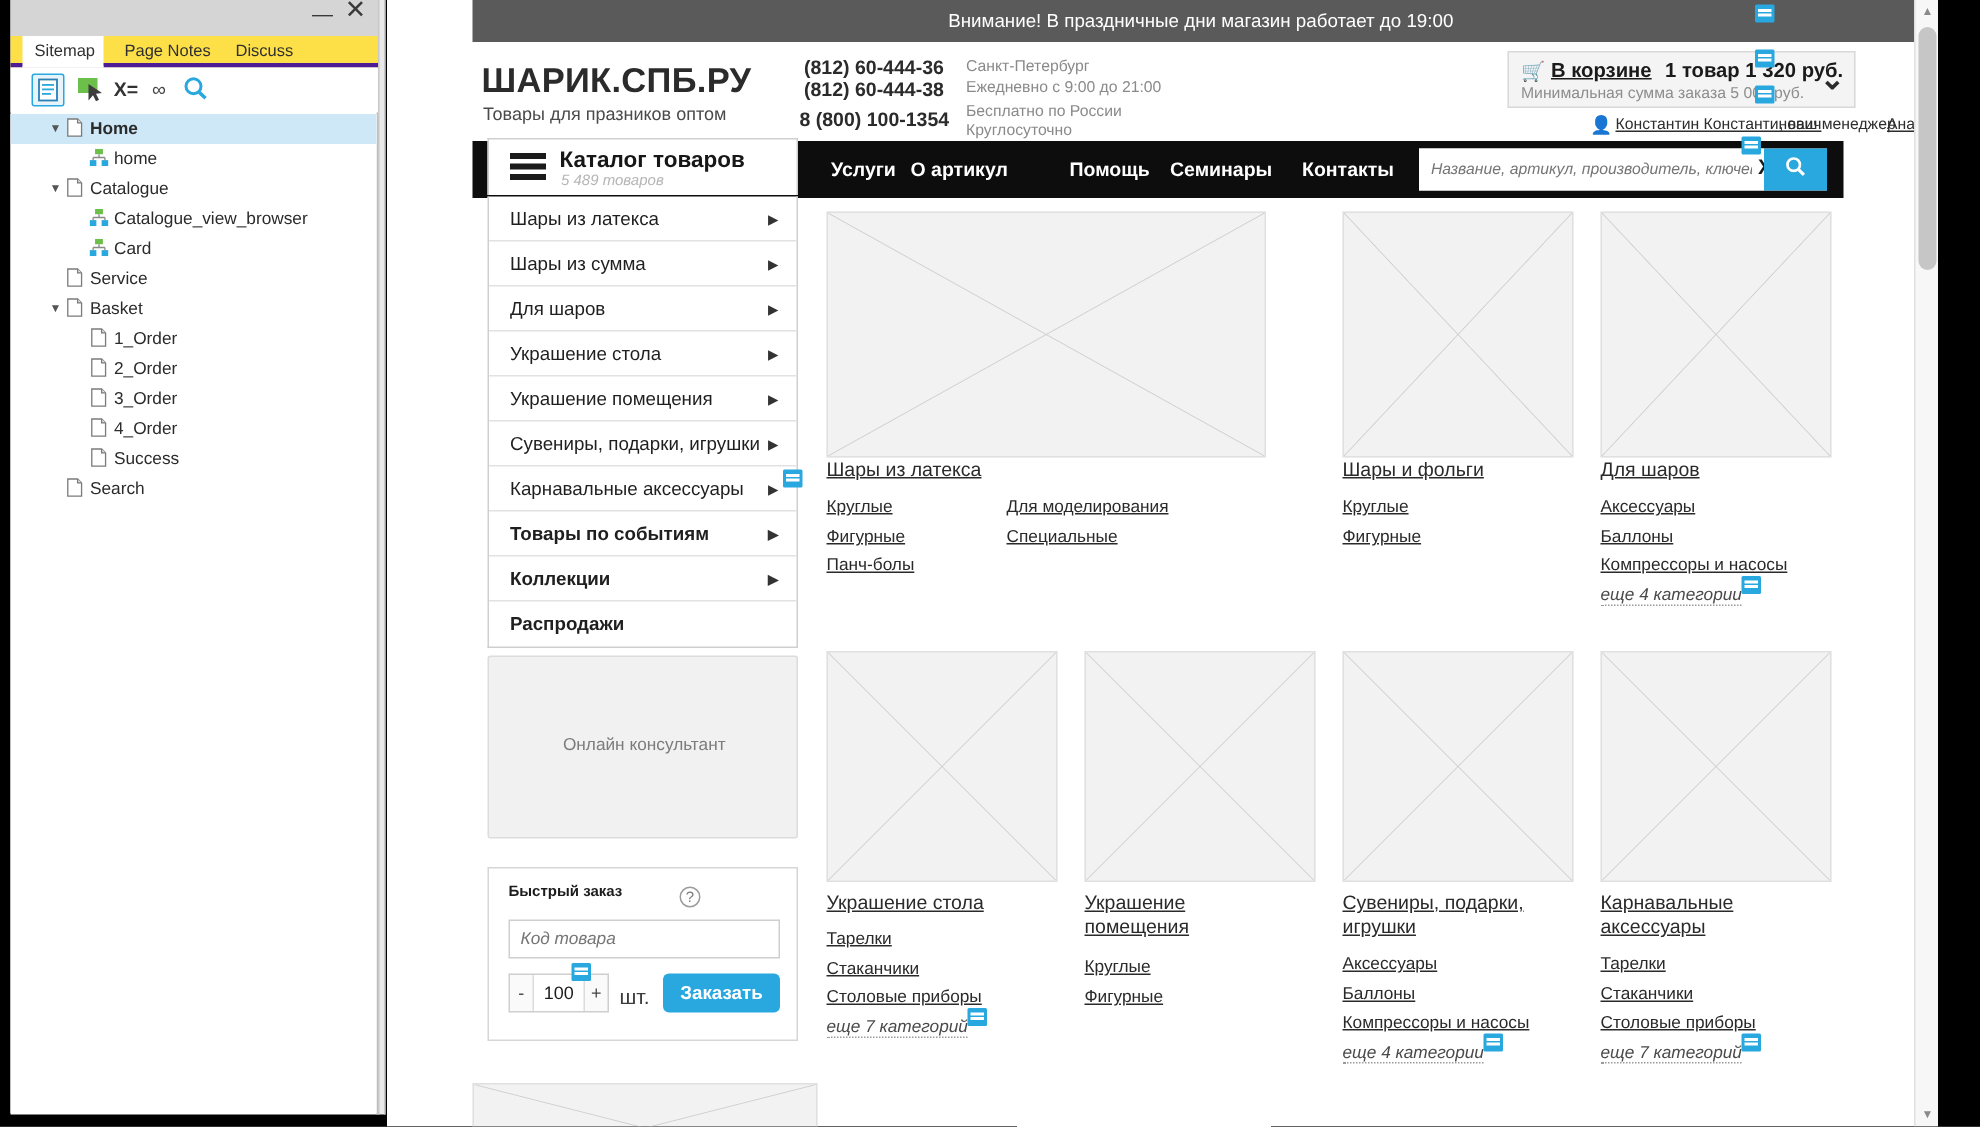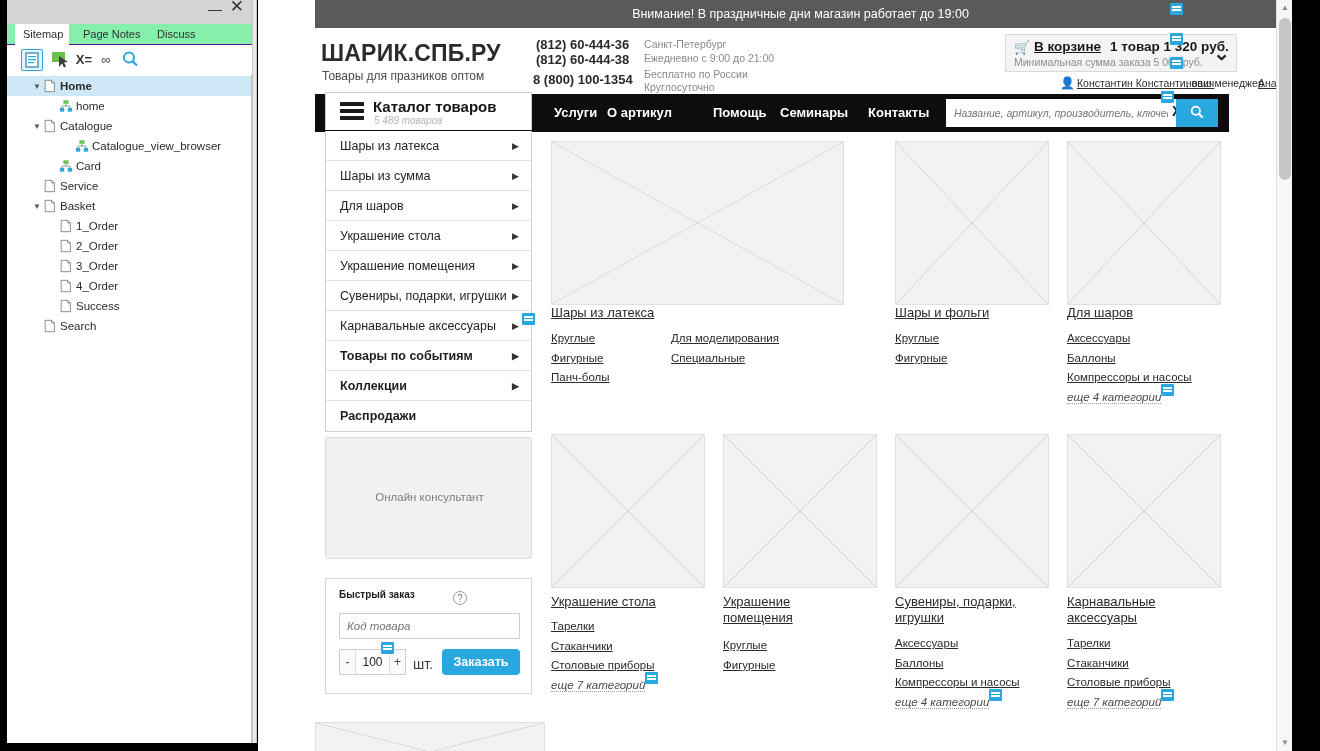--- a/index.html
+++ b/index.html
@@ -24,21 +24,21 @@
   }
   .win-btn {
     position: absolute; top: 3px; color: #3a3a3a; font-size: 15px;
     line-height: 14px; cursor: pointer; font-family: "Liberation Sans", sans-serif;
   }
   #win-min { right: 30px; top: 2px; font-size: 14px; }
   #win-close { right: 8px; top: 0px; font-size: 17px; }
 
   #panel-tabs {
     position: absolute; left: 0; top: 24px; width: 245px; height: 21px;
-    background: #86efac; border-bottom: 1px solid #4c1d95;
+    background: #fde047; border-bottom: 3px solid #4c1d95;
   }
   .tab {
     position: absolute; top: 0; height: 21px; line-height: 20px;
     font-size: 11px; color: #2f2f2f; padding: 0 8px; cursor: pointer;
   }
   .tab.active { background: #ffffff; border-bottom: 1px solid #ffffff; }
   #tab-sitemap { left: 8px; width: 54px; text-align: center; }
   #tab-pagenotes { left: 68px; }
   #tab-discuss { left: 142px; }
 
@@ -388,21 +388,21 @@
         <div class="tree-row" style="padding-left: 40px;"><span class="tw empty"></span><span><svg class="flow-ic" viewBox="0 0 16 16" aria-hidden="true">
               <rect x="5" y="1.5" width="6" height="4" fill="#6cc04a"></rect>
               <rect x="1" y="10" width="5" height="4.5" fill="#29a8df"></rect>
               <rect x="10" y="10" width="5" height="4.5" fill="#29a8df"></rect>
               <path d="M8 5.5 V8 M3.5 8 H12.5 M3.5 8 V10 M12.5 8 V10" stroke="#8a8a8a" stroke-width="1" fill="none"></path>
             </svg></span><span>home</span></div>
         <div class="tree-row" style="padding-left: 24px;"><span class="tw">▼</span><span><svg class="doc-ic" viewBox="0 0 16 16" aria-hidden="true">
               <path d="M2.5 1.5 H10 L13 4.5 V14.5 H2.5 Z" fill="#ffffff" stroke="#7b7b7b" stroke-width="1"></path>
               <path d="M10 1.5 L10 4.5 L13 4.5" fill="#e8e8e8" stroke="#7b7b7b" stroke-width="1"></path>
             </svg></span><span>Catalogue</span></div>
-        <div class="tree-row" style="padding-left: 56px;"><span class="tw empty"></span><span><svg class="flow-ic" viewBox="0 0 16 16" aria-hidden="true">
+        <div class="tree-row" style="padding-left: 40px;"><span class="tw empty"></span><span><svg class="flow-ic" viewBox="0 0 16 16" aria-hidden="true">
               <rect x="5" y="1.5" width="6" height="4" fill="#6cc04a"></rect>
               <rect x="1" y="10" width="5" height="4.5" fill="#29a8df"></rect>
               <rect x="10" y="10" width="5" height="4.5" fill="#29a8df"></rect>
               <path d="M8 5.5 V8 M3.5 8 H12.5 M3.5 8 V10 M12.5 8 V10" stroke="#8a8a8a" stroke-width="1" fill="none"></path>
             </svg></span><span>Catalogue_view_browser</span></div>
         <div class="tree-row" style="padding-left: 40px;"><span class="tw empty"></span><span><svg class="flow-ic" viewBox="0 0 16 16" aria-hidden="true">
               <rect x="5" y="1.5" width="6" height="4" fill="#6cc04a"></rect>
               <rect x="1" y="10" width="5" height="4.5" fill="#29a8df"></rect>
               <rect x="10" y="10" width="5" height="4.5" fill="#29a8df"></rect>
               <path d="M8 5.5 V8 M3.5 8 H12.5 M3.5 8 V10 M12.5 8 V10" stroke="#8a8a8a" stroke-width="1" fill="none"></path>

